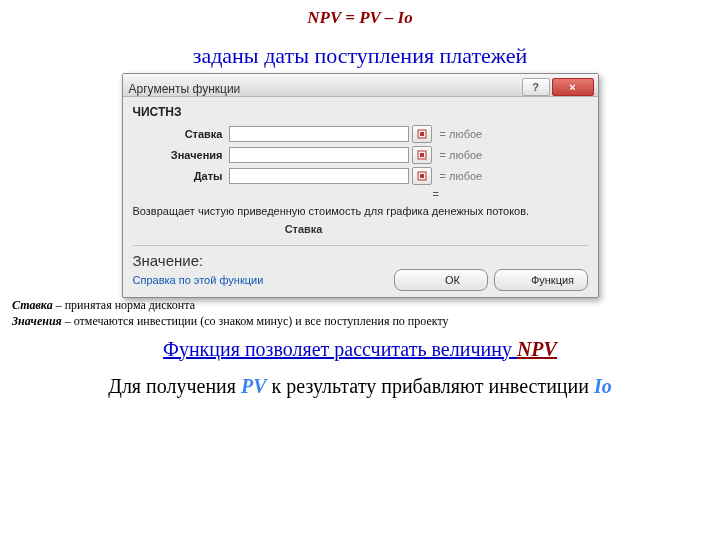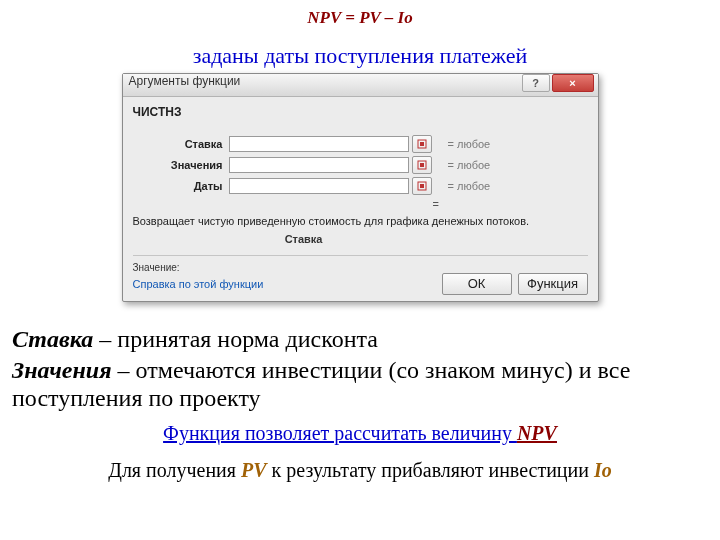--- a/index.html
+++ b/index.html
@@ -36,21 +36,21 @@
     font-family: "Segoe UI", Tahoma, Arial, sans-serif;
     font-size: 11px;
     background: #ececec;
     border: 1px solid #8a8a8a;
     box-shadow: 2px 3px 6px rgba(0,0,0,0.35);
     border-radius: 2px;
   }
   .titlebar {
     height: 22px;
     display: flex;
-    align-items: flex-start;
+    align-items: flex-end;
     padding: 0 4px;
     background: linear-gradient(#f7f7f7 0%, #e6e6e6 55%, #d8d8d8 100%);
     border-bottom: 1px solid #b3b3b3;
   }
   .titlebar .title {
     flex: 1;
     color: #333;
     font-size: 12px;
     padding-left: 2px;
   }
@@ -74,21 +74,21 @@
     background: linear-gradient(#e67a72, #c4403a);
     color: #fff;
   }
   .body {
     padding: 8px 10px 6px 10px;
   }
   .func-name {
     font-weight: bold;
     color: #222;
     font-size: 12px;
-    margin-bottom: 16px;
+    margin-bottom: 6px;
   }
   .arg-row {
     display: flex;
     align-items: center;
     margin: 3px 0;
   }
   .arg-label {
     width: 90px;
     text-align: right;
     font-weight: bold;
@@ -108,85 +108,86 @@
     width: 18px;
     height: 16px;
     margin-left: 3px;
     border: 1px solid #9a9a9a;
     border-radius: 2px;
     background: linear-gradient(#fafafa, #e7e7e7);
     display: flex; align-items: center; justify-content: center;
   }
   .ref-btn svg { width: 10px; height: 10px; }
   .eq-hint {
-    margin-left: 16px;
+    margin-left: 8px;
     color: #7a7a7a;
     font-size: 11px;
   }
   .arg-row.result-only { padding-left: 300px; color:#555; }
   .desc {
     color: #222;
     font-size: 11px;
     margin-top: 4px;
     line-height: 1.35;
   }
   .arg-help {
     display: flex;
     margin-top: 4px;
     font-size: 11px;
     color: #333;
   }
   .arg-help .lbl { width: 190px; text-align: right; font-weight: bold; padding-right: 6px; }
   .arg-help .txt { flex: 1; color:#555; }
   .hr { border-top: 1px solid #c5c5c5; margin: 10px 0 6px 0; }
-  .value-line { color: #333; font-size: 10px; }
+  .value-line { color: #333; font-size: 15px; }
   .footer {
     display: flex;
     align-items: center;
   }
   .help-link {
     color: #1258b5;
     text-decoration: none;
     font-size: 11px;
     flex: 1;
   }
   .btn {
     min-width: 68px;
     height: 20px;
     margin-left: 6px;
     border: 1px solid #8f8f8f;
-    border-radius: 2px;
+    border-radius: 8px;
     background: linear-gradient(#fdfdfd, #e3e3e3);
-    font-size: 13px;
+    font-size: 11px;
     color: #222;
     display: flex; align-items: center; justify-content: center;
     cursor: default;
+    padding-left: 24px;
   }
   
   .explain {
-    font-size: 24px;
+    font-size: 12px;
     line-height: 1.2;
-    margin-top: 23px;
+    margin-top: 0;
   }
   .explain p { margin: 0 0 2px 0; }
   .term { font-style: italic; font-weight: bold; }
   .note1 {
     font-size: 20px;
     color: #0000cd;
     text-align: center;
     text-decoration: underline;
     margin-top: 9px;
   }
   .note1 .npv { color: #8b0000; font-style: italic; font-weight: bold; text-decoration: underline; }
   .note2 {
     font-size: 20px;
     text-align: center;
     margin-top: 14px;
   }
-  .red-i { color: #a16207; font-style: italic; font-weight: bold; margin-top: 13px; }
+  .red-i { color: #3b82f6; font-style: italic; font-weight: bold; margin-top: 13px; }
 </style>
 </head>
 <body>
 
 <div class="formula">NPV = PV – Io</div>
 <div class="subtitle">заданы даты поступления платежей</div>
 
 <div class="dialog-wrap">
   <div class="dialog">
     <div class="titlebar">

